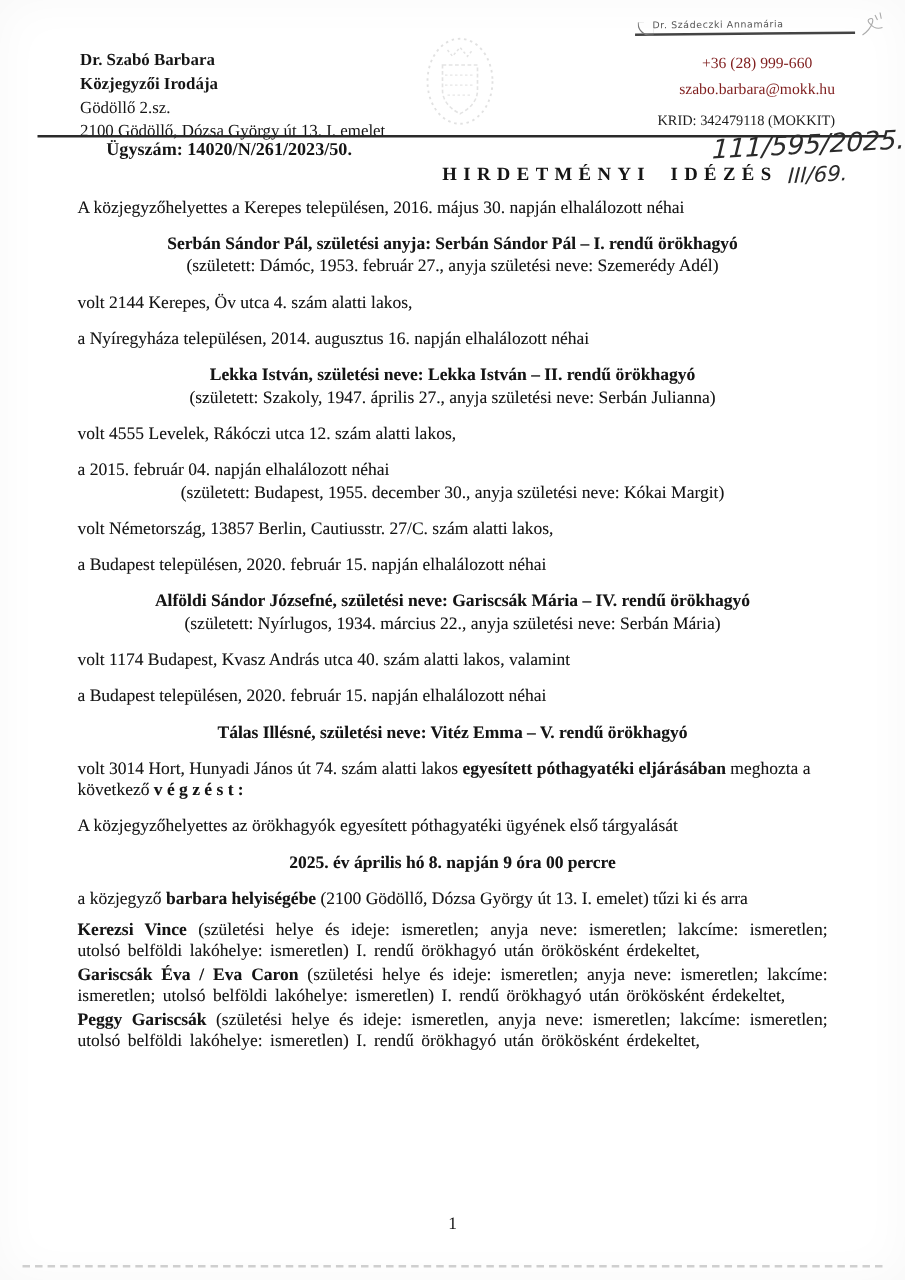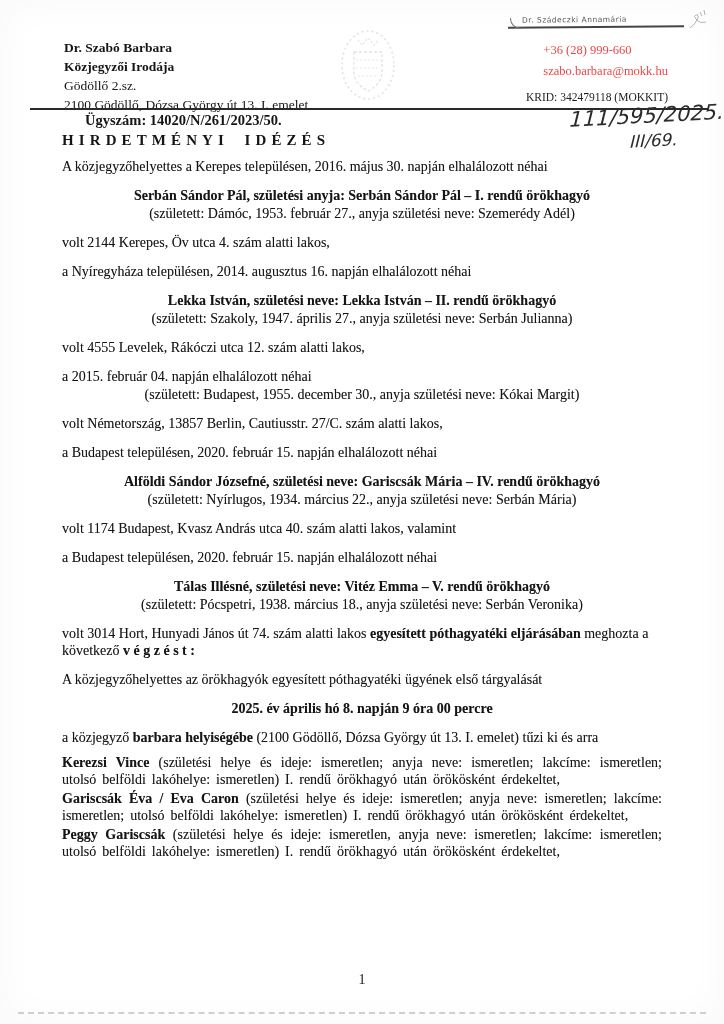--- a/index.html
+++ b/index.html
@@ -14,22 +14,22 @@
     overflow:hidden;
     box-shadow:inset 0 0 40px rgba(0,0,0,0.03);
   }
   
   .office{
     position:absolute;top:26px;left:64px;
     font-size:13.5px;line-height:19px;margin-top:12px;
   }
   .office .l0,.office .l1{font-weight:bold;}
   .contact{
-    position:absolute;top:40px;right:56px;text-align:left;
-    font-size:12.5px;line-height:21px;color:#ef4444;
+    position:absolute;top:40px;right:56px;text-align:center;
+    font-size:12.5px;line-height:21px;color:#7f1d1d;
   }
   .stamp{
     position:absolute;top:12px;right:40px;width:158px;
     border-bottom:2px solid #444;
     font-family:"DejaVu Sans", sans-serif;
     font-size:7.5px;color:#555;letter-spacing:0.5px;
     padding:3px 4px 2px 14px;
     transform:rotate(-0.5deg);
   }
   .stamp:before{
@@ -58,21 +58,21 @@
     z-index:5;line-height:1;
   }
   .hw1{font-size:21px;}
   .hw2{font-size:17px;margin:6px 0 0 62px;}
   
   .case-number{
     position:absolute;top:112px;left:85px;
     font-size:14.5px;font-weight:bold;
   }
   .doc-title{
-    position:absolute;top:132px;left:62px;width:560px;text-align:left;
+    position:absolute;top:132px;left:62px;width:560px;text-align:right;
     font-size:15px;font-weight:bold;letter-spacing:0.34em;word-spacing:0.45em;
   }
   .body-col{
     position:absolute;top:146px;left:62px;width:600px;
     font-size:14px;line-height:17px;
     text-shadow:0 0 0.5px rgba(20,20,20,0.35);
   }
   .blk{margin:0;padding:12px 0 0 0;}
   .blk.name{text-align:center;font-weight:bold;}
   .blk.birth{text-align:center;padding-top:1px;}
@@ -143,21 +143,20 @@
       <p class="blk res"><span>volt 4555 Levelek, Rákóczi utca 12. szám alatti lakos,</span></p>
       <p class="blk intro"><span>a 2015. február 04. napján elhalálozott néhai</span></p>
       <p class="blk birth"><span>(született: Budapest, 1955. december 30., anyja születési neve: Kókai Margit)</span></p>
       <p class="blk res"><span>volt Németország, 13857 Berlin, Cautiusstr. 27/C. szám alatti lakos,</span></p>
       <p class="blk intro"><span>a Budapest településen, 2020. február 15. napján elhalálozott néhai</span></p>
       <p class="blk name"><span class="b">Alföldi Sándor Józsefné, születési neve: Gariscsák Mária – IV. rendű örökhagyó</span></p>
       <p class="blk birth"><span>(született: Nyírlugos, 1934. március 22., anyja születési neve: Serbán Mária)</span></p>
       <p class="blk res"><span>volt 1174 Budapest, Kvasz András utca 40. szám alatti lakos, valamint</span></p>
       <p class="blk intro"><span>a Budapest településen, 2020. február 15. napján elhalálozott néhai</span></p>
       <p class="blk name"><span class="b">Tálas Illésné, születési neve: Vitéz Emma – V. rendű örökhagyó</span></p>
-      <p class="blk birth"><span>(született: Pócspetri, 1938. március 18., anyja születési neve: Serbán Veronika)</span></p>
       <p class="blk res"><span>volt 3014 Hort, Hunyadi János út 74. szám alatti lakos </span><span class="b">egyesített póthagyatéki eljárásában</span><span> meghozta a következő </span><span class="b">v é g z é s t :</span></p>
       <p class="blk intro"><span>A közjegyzőhelyettes az örökhagyók egyesített póthagyatéki ügyének első tárgyalását</span></p>
       <p class="blk date"><span>2025. év április hó 8. napján 9 óra 00 percre</span></p>
       <p class="blk res"><span>a közjegyző </span><span class="b">barbara helyiségébe</span><span> (2100 Gödöllő, Dózsa György út 13. I. emelet) tűzi ki és arra</span></p>
       <p class="blk party party-first"><span class="b">Kerezsi Vince</span><span> (születési helye és ideje: ismeretlen; anyja neve: ismeretlen; lakcíme: ismeretlen; utolsó belföldi lakóhelye: ismeretlen) I. rendű örökhagyó után örökösként érdekeltet,</span></p>
       <p class="blk party"><span class="b">Gariscsák Éva / Eva Caron</span><span> (születési helye és ideje: ismeretlen; anyja neve: ismeretlen; lakcíme: ismeretlen; utolsó belföldi lakóhelye: ismeretlen) I. rendű örökhagyó után örökösként érdekeltet,</span></p>
       <p class="blk party"><span class="b">Peggy Gariscsák</span><span> (születési helye és ideje: ismeretlen, anyja neve: ismeretlen; lakcíme: ismeretlen; utolsó belföldi lakóhelye: ismeretlen) I. rendű örökhagyó után örökösként érdekeltet,</span></p>
     </div>
 
   <div class="page-number">1</div>

